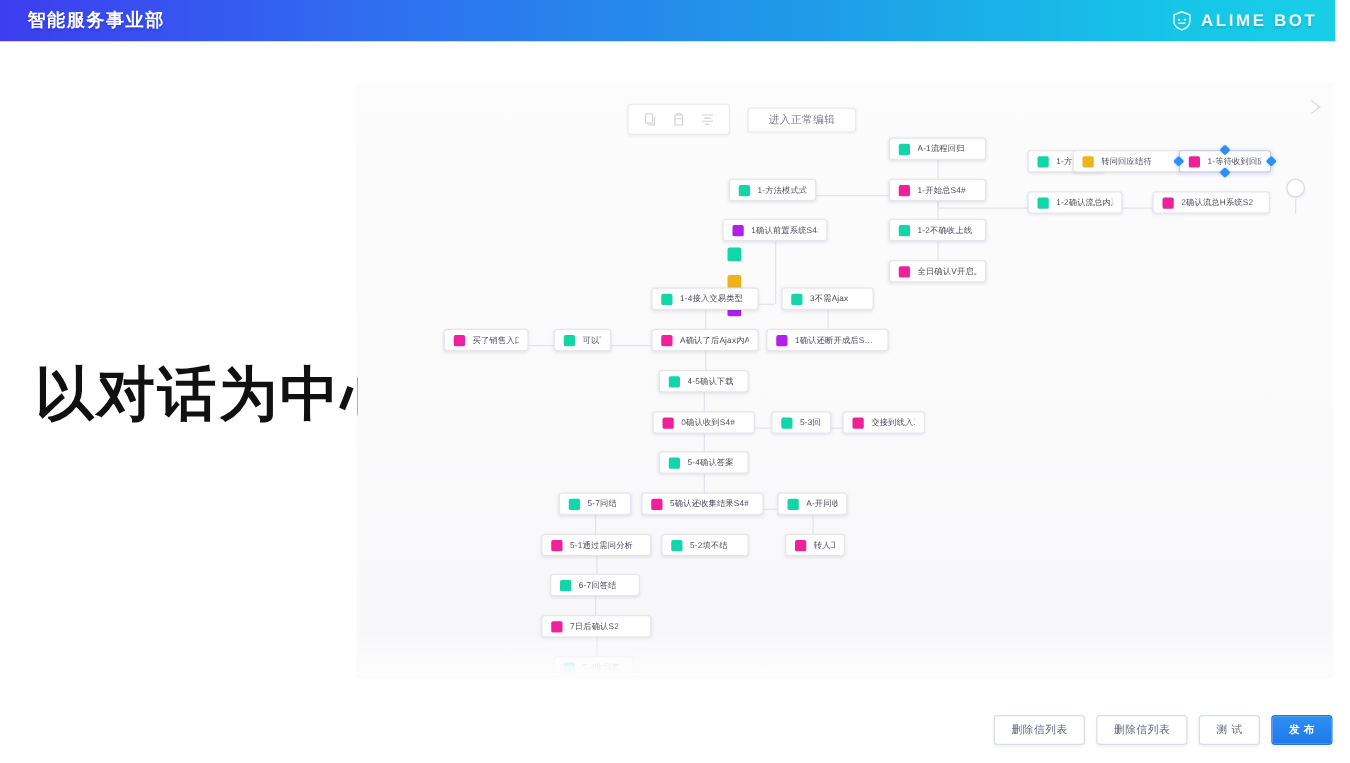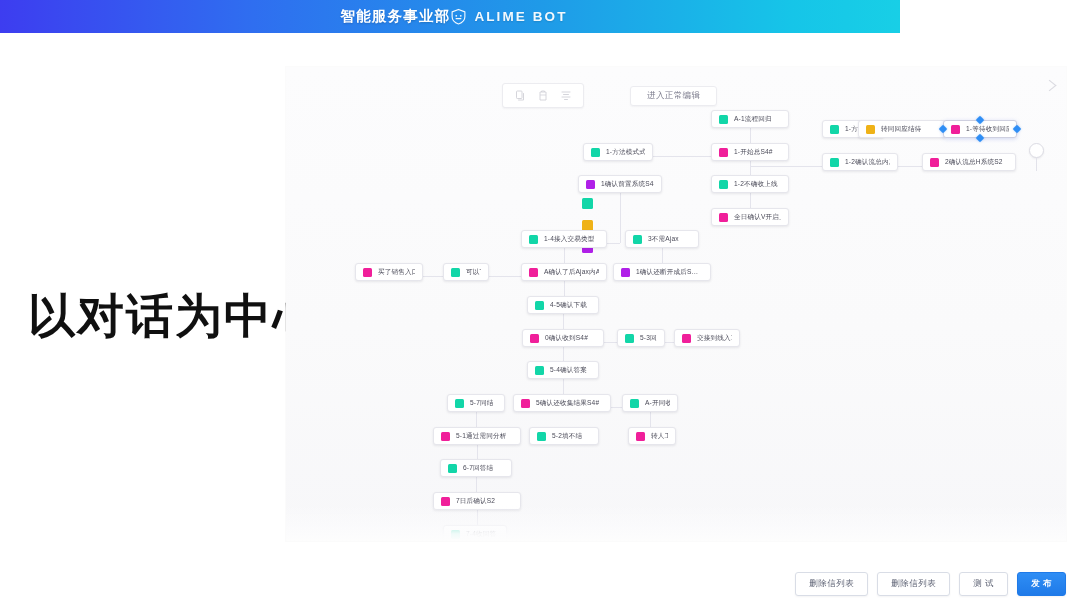--- a/index.html
+++ b/index.html
@@ -6,23 +6,23 @@
   html, body {
     width: 1080px; height: 610px;
     background: #ffffff;
     font-family: "Liberation Sans", "DejaVu Sans", sans-serif;
     overflow: hidden;
   }
   #app { position: relative; width: 1080px; height: 610px; background: #fff; }
 
   
   .header {
-    position: absolute; left: 0; top: 0; width: 900px; height: 33px;
+    position: absolute; left: 0; top: 0; width: 1068px; height: 33px;
     background: linear-gradient(90deg, #3d3df0 0%, #2f6ef0 28%, #1f9ae8 60%, #16c5e8 88%, #18cfe6 100%);
-    display: flex; align-items: center; justify-content: center;
+    display: flex; align-items: center; justify-content: space-between;
     padding: 0 14px 0 22px;
   }
   .header-title {
     color: #ffffff; font-size: 14.5px; font-weight: bold; letter-spacing: 1.2px;
     text-shadow: 0 1px 2px rgba(0,0,0,.18);
   }
   .brand { display: flex; align-items: center; gap: 7px; opacity: .94; }
   .brand-mark { width: 17px; height: 17px; display:block; }
   .brand-text {
     color: #ffffff; font-size: 13.5px; font-weight: bold; letter-spacing: 2.1px;
@@ -59,21 +59,20 @@
     display: flex; align-items: center; gap: 11px;
     background: #ffffff; border: 1px solid #ececf0; border-radius: 3px;
     padding: 5px 11px; box-shadow: 0 1px 2px rgba(20,20,40,.045);
   }
   .tb-icon { width: 12px; height: 13px; display:block; opacity:.45; }
   .tb-btn {
     background:#ffffff; border:1px solid #ececf0; border-radius:3px;
     padding: 3px 16px; font-size: 8.5px; color:#7b7b8c; letter-spacing:.4px;
     box-shadow: 0 1px 2px rgba(20,20,40,.045); white-space:nowrap;
     filter: blur(.35px);
-    margin-left: 32px;
   }
 
   
   .start-node {
     position:absolute; left:743px; top:76px; width:15px; height:15px;
     border-radius:50%; background:#ffffff; border:1px solid #dcdce4;
     box-shadow:0 1px 2px rgba(20,20,40,.07);
   }
   .start-stem {
     position:absolute; left:750px; top:91px; width:1px; height:13px; background:#e2e2ea;

